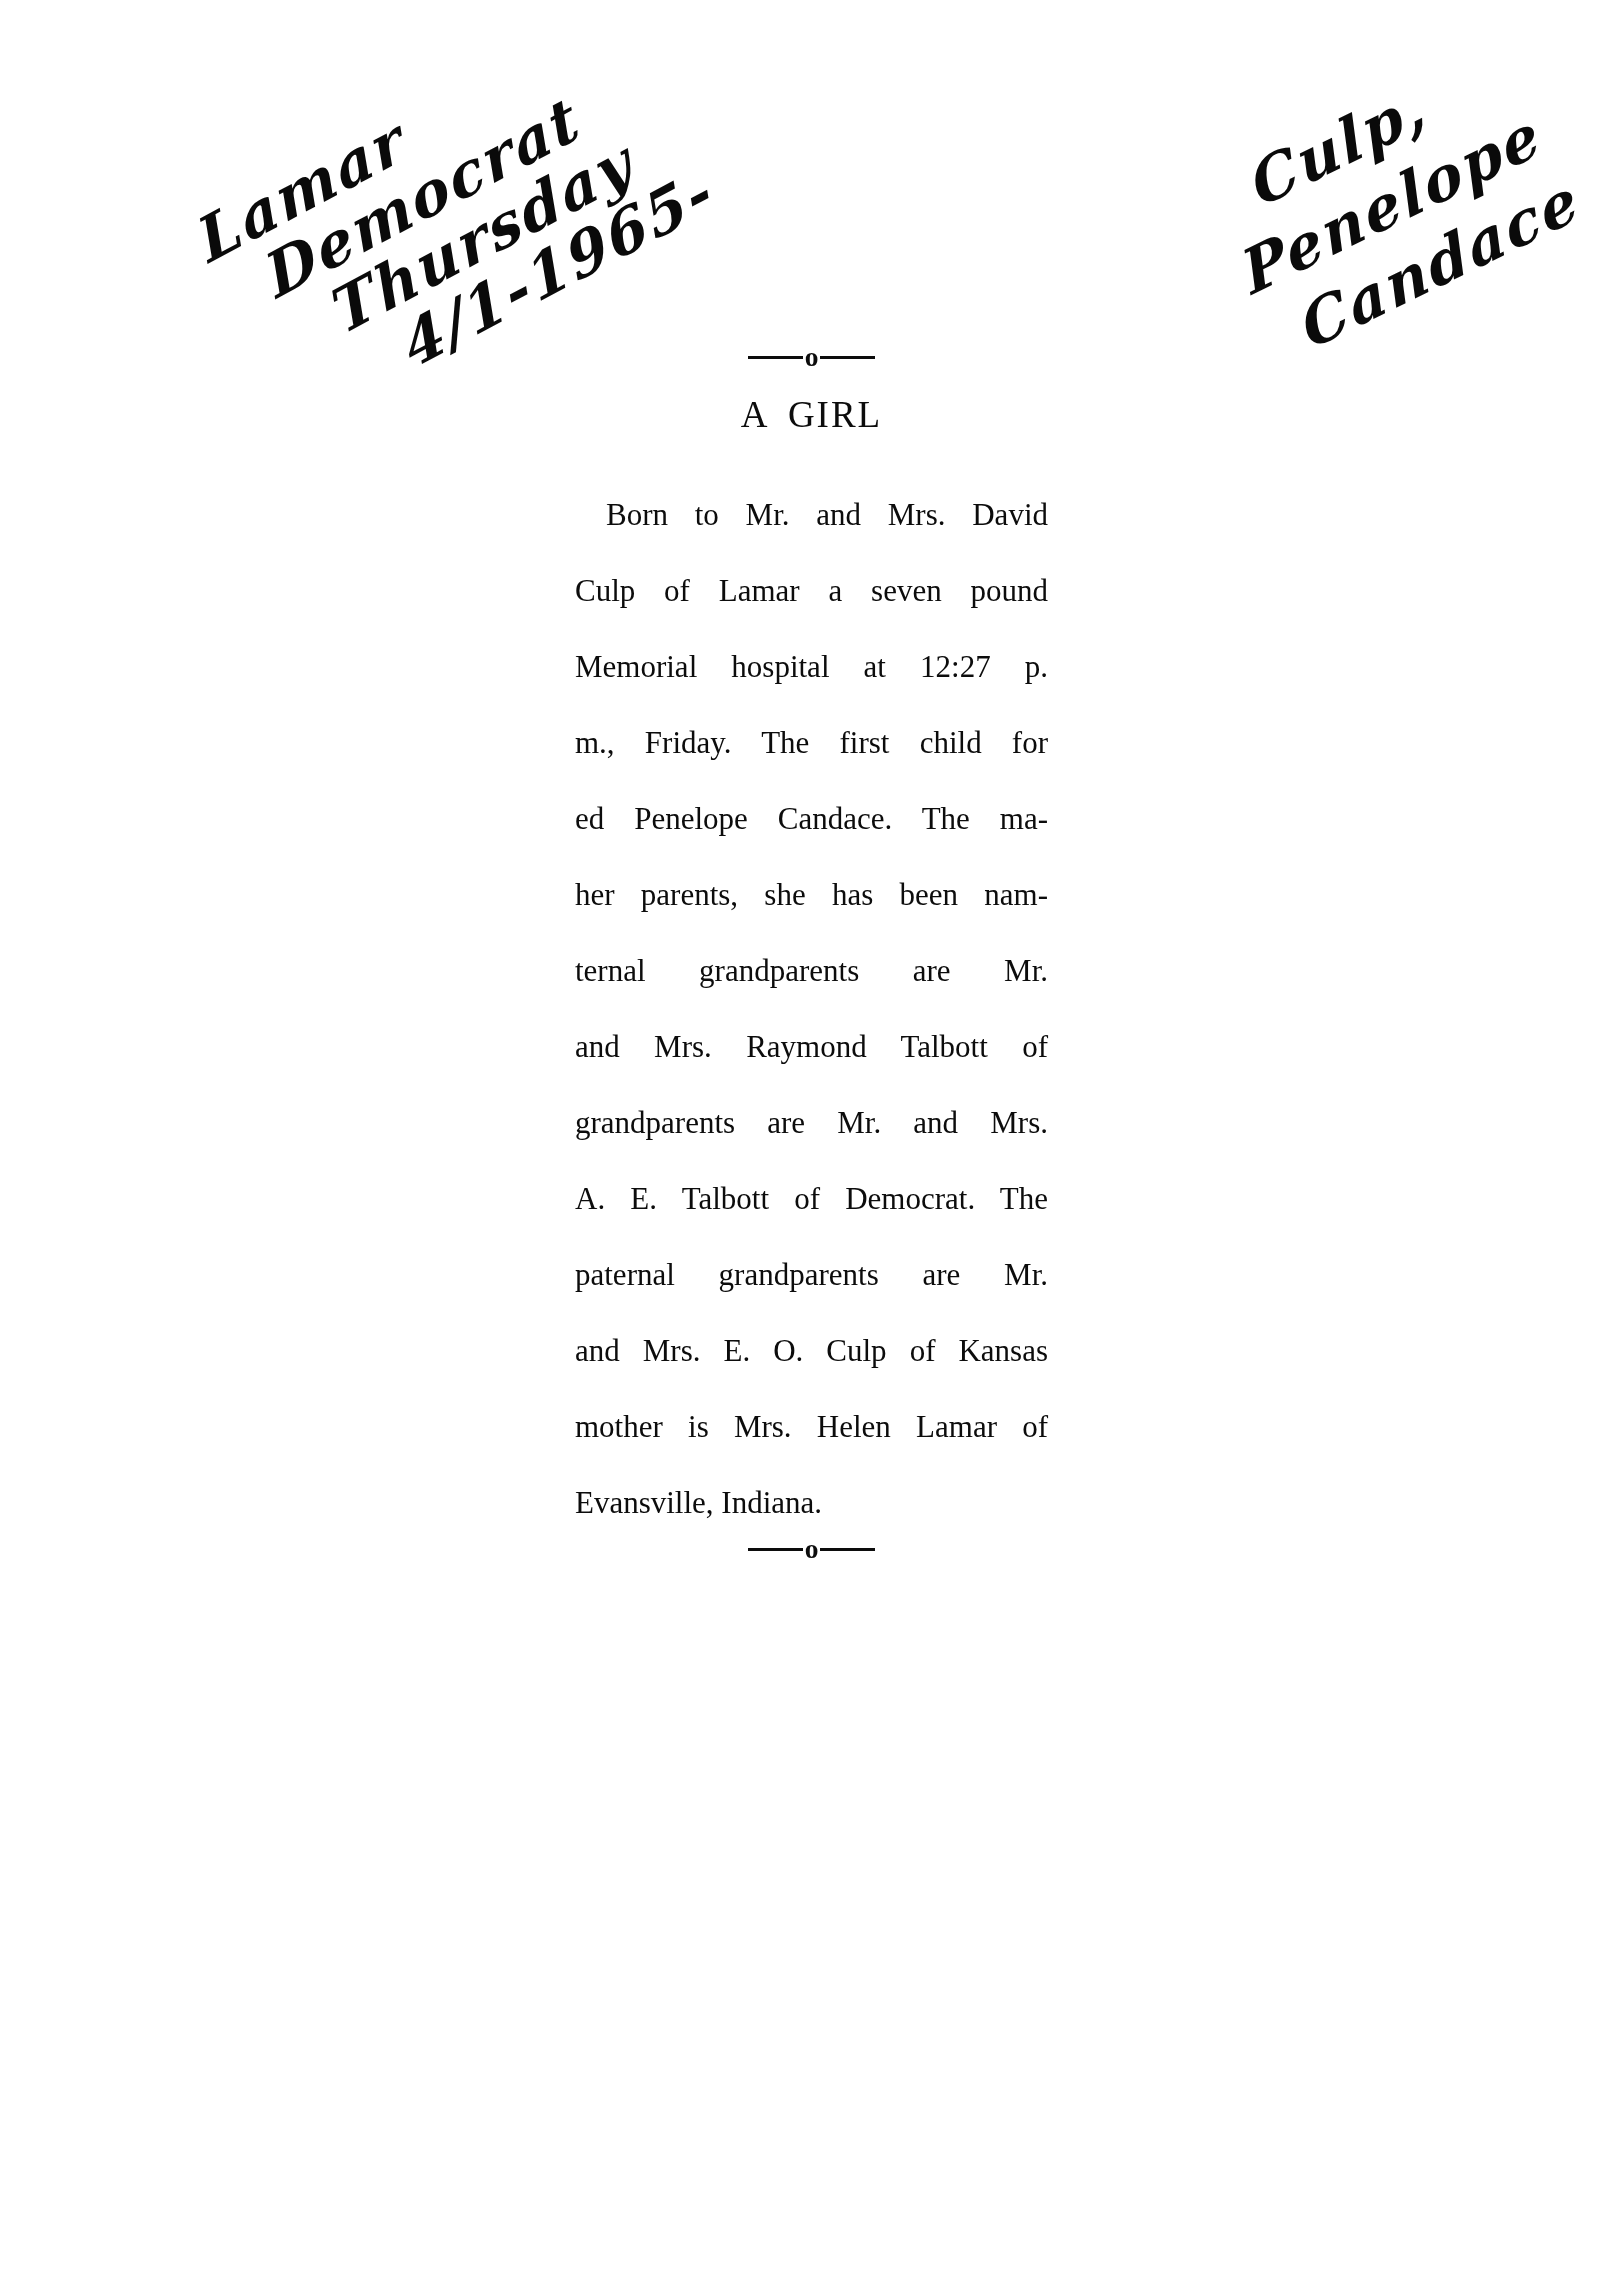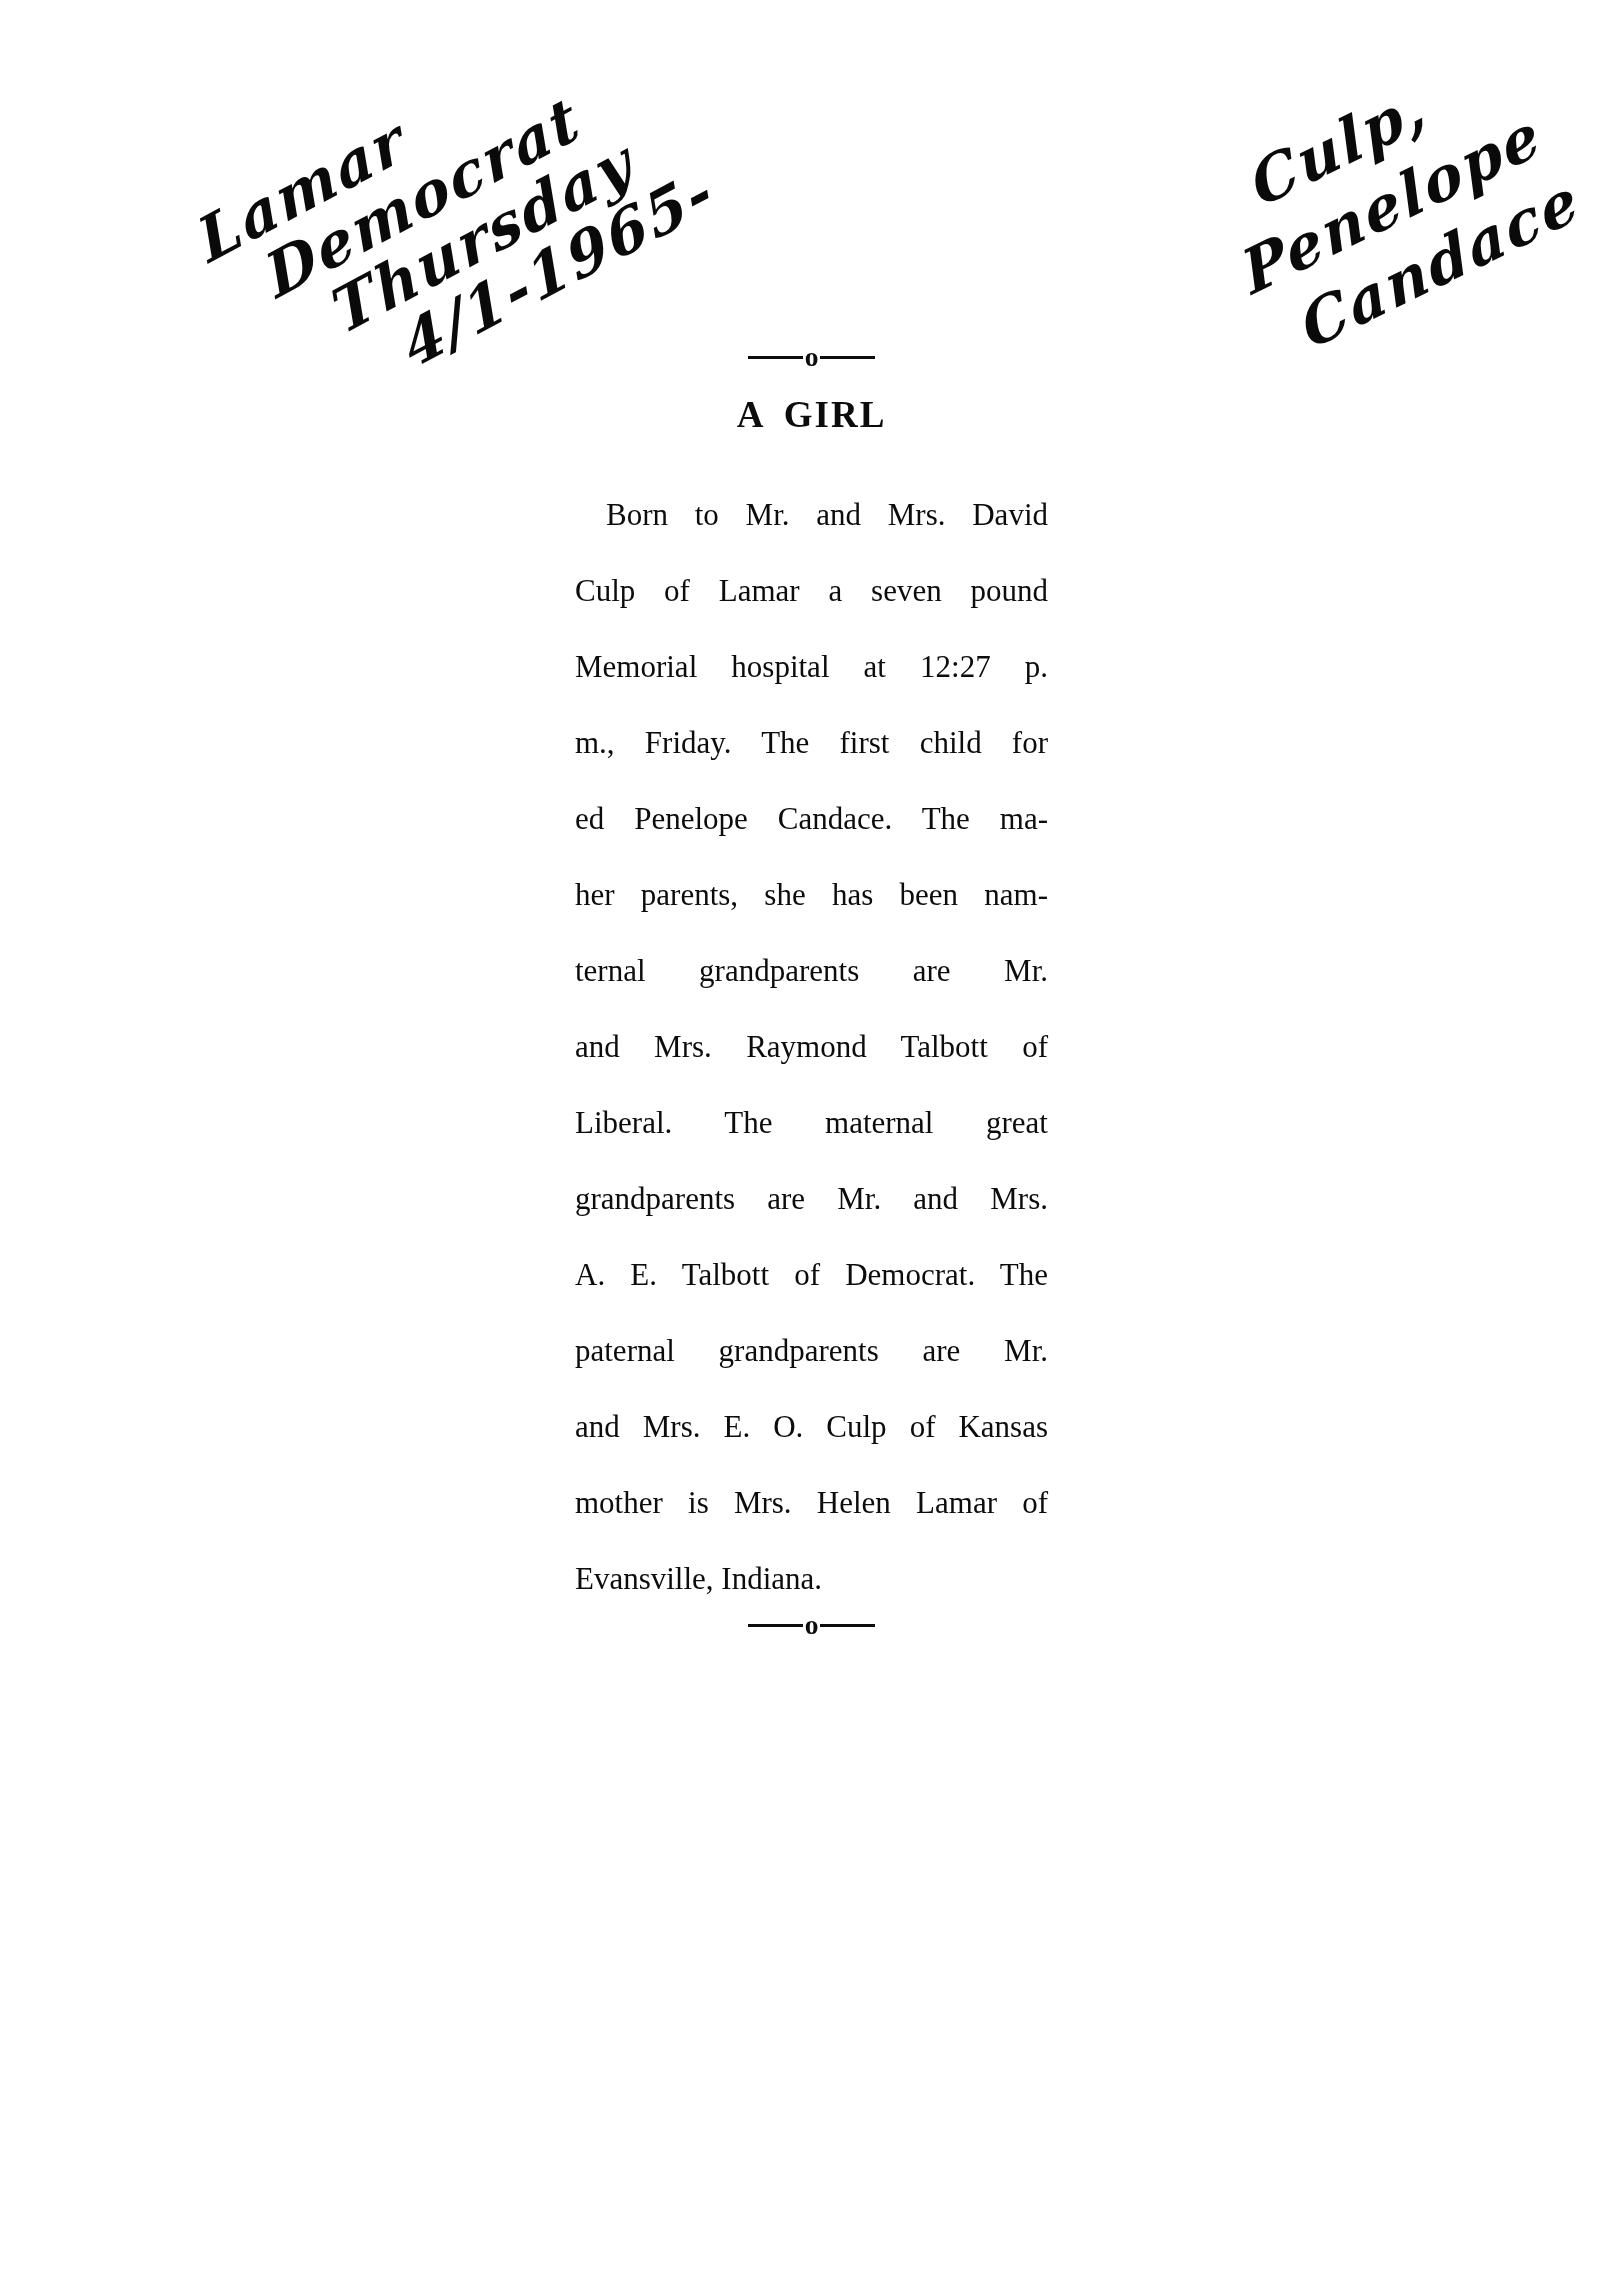--- a/index.html
+++ b/index.html
@@ -77,21 +77,21 @@
     font-size: 27.5px;
     font-weight: 700;
     line-height: 23.6px;
     padding: 0 1.3px;
     transform: translateY(-1.3px);
   }
   .headline {
     margin: 23.6px 0 0 0;
     font-size: 37px;
     line-height: 43px;
-    font-weight: 700;
+    font-weight: 400;
     text-align: center;
     letter-spacing: 2px;
     word-spacing: 9.2px;
   }
   .body-text {
     margin-top: 59px;
     font-size: 31px;
     line-height: 40px;
   }
   .bline {
@@ -134,21 +134,20 @@
 
     <div class="body-text">
       <div class="bline first">Born to Mr. and Mrs. David</div>
       <div class="bline">Culp of Lamar a seven pound</div>
       <div class="bline">Memorial hospital at 12:27 p.</div>
       <div class="bline">m., Friday. The first child for</div>
       <div class="bline">ed Penelope Candace. The ma-</div>
       <div class="bline">her parents, she has been nam-</div>
       <div class="bline">ternal grandparents are Mr.</div>
       <div class="bline">and Mrs. Raymond Talbott of</div>
-      <div class="bline">Liberal. The maternal great</div>
       <div class="bline">grandparents are Mr. and Mrs.</div>
       <div class="bline">A. E. Talbott of Democrat. The</div>
       <div class="bline">paternal grandparents are Mr.</div>
       <div class="bline">and Mrs. E. O. Culp of Kansas</div>
       <div class="bline">mother is Mrs. Helen Lamar of</div>
       <div class="bline last">Evansville, Indiana.</div>
     </div>
 
     <div class="divider bottom">
       <span class="rule"></span>

